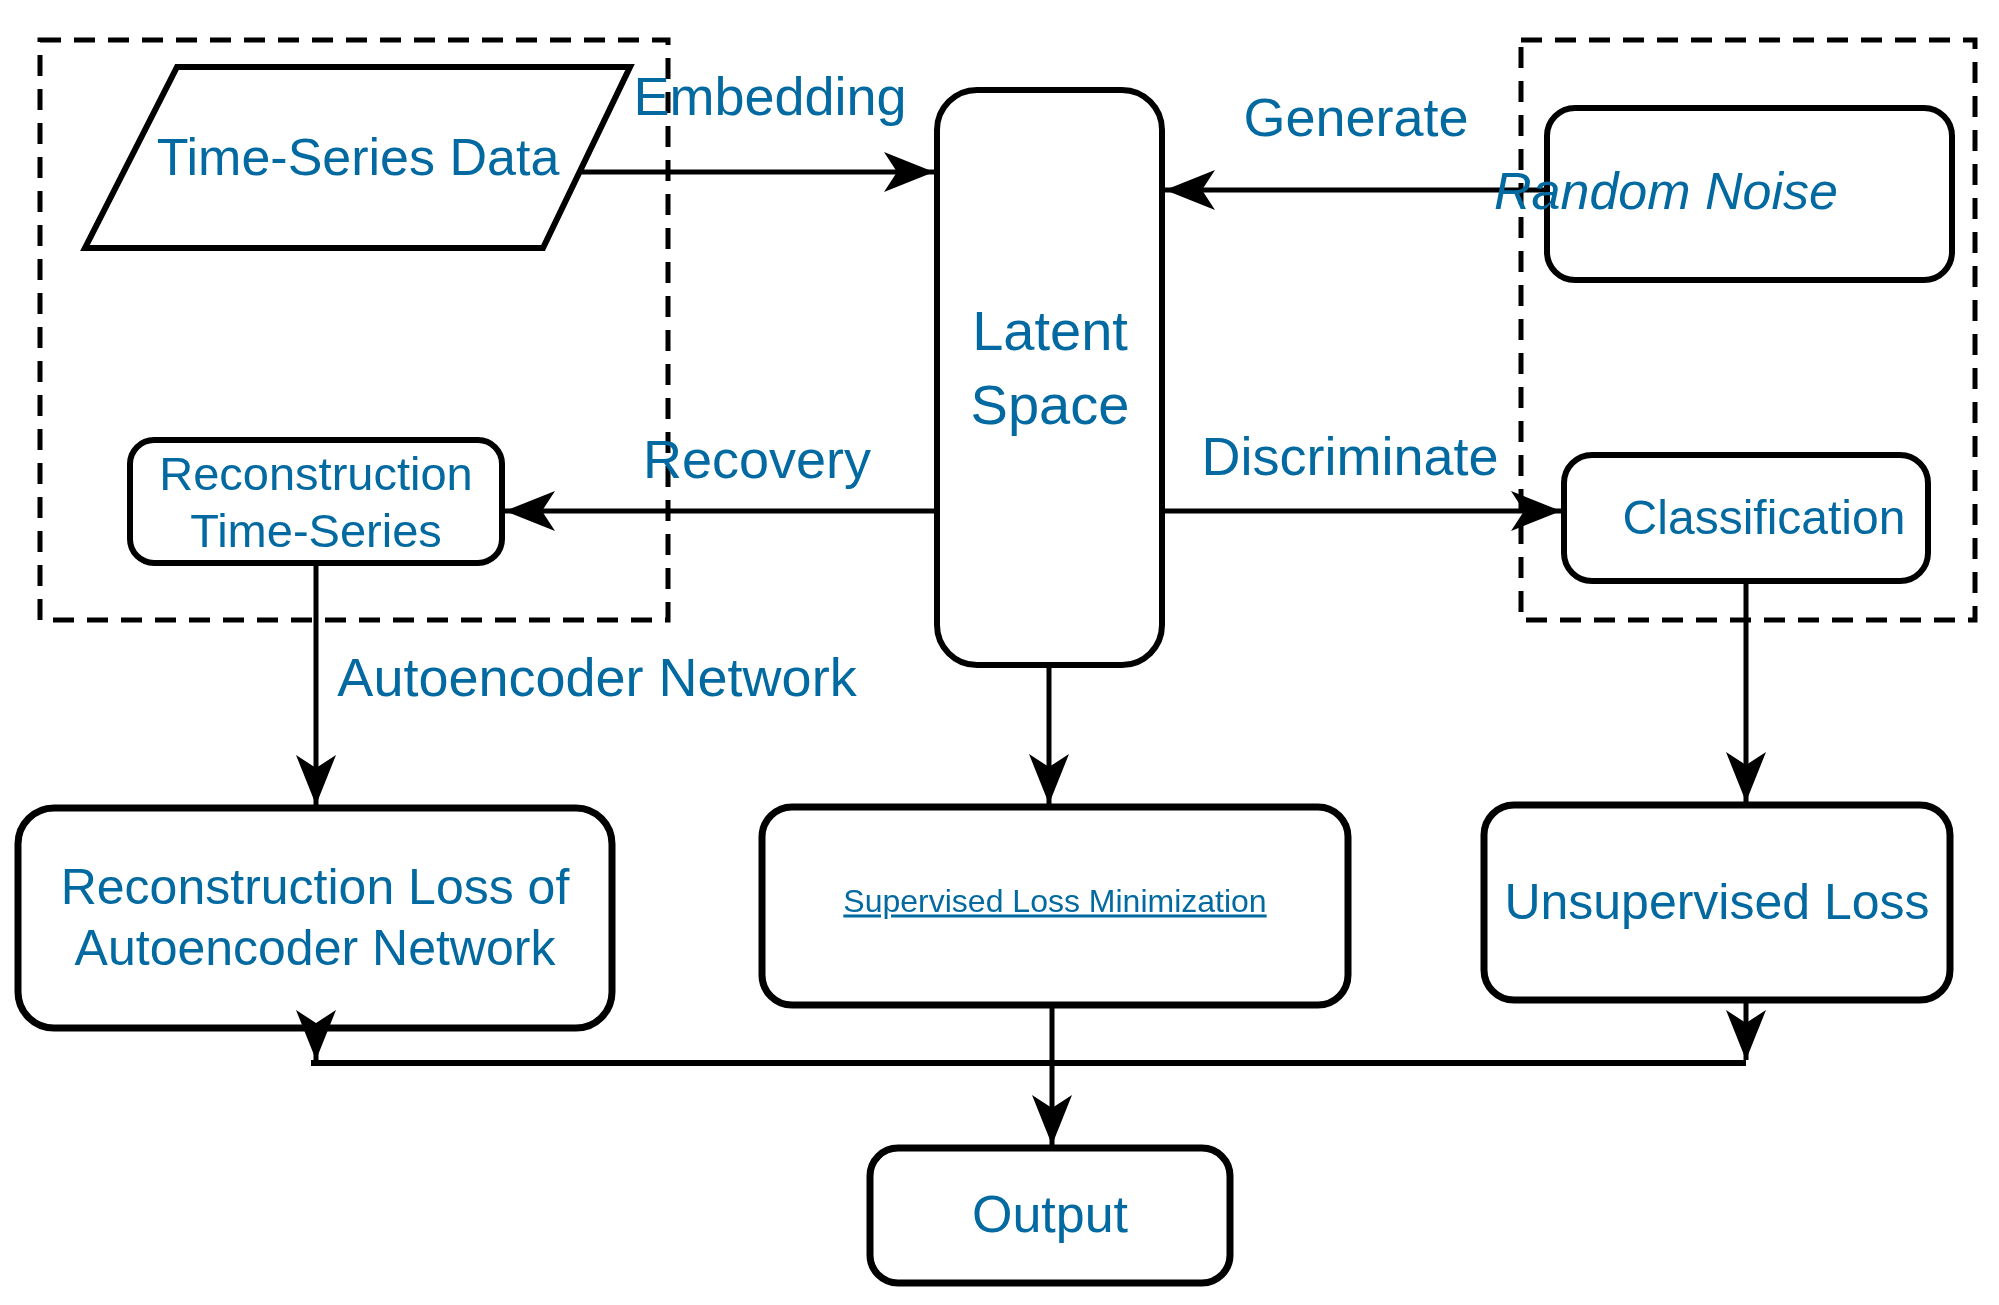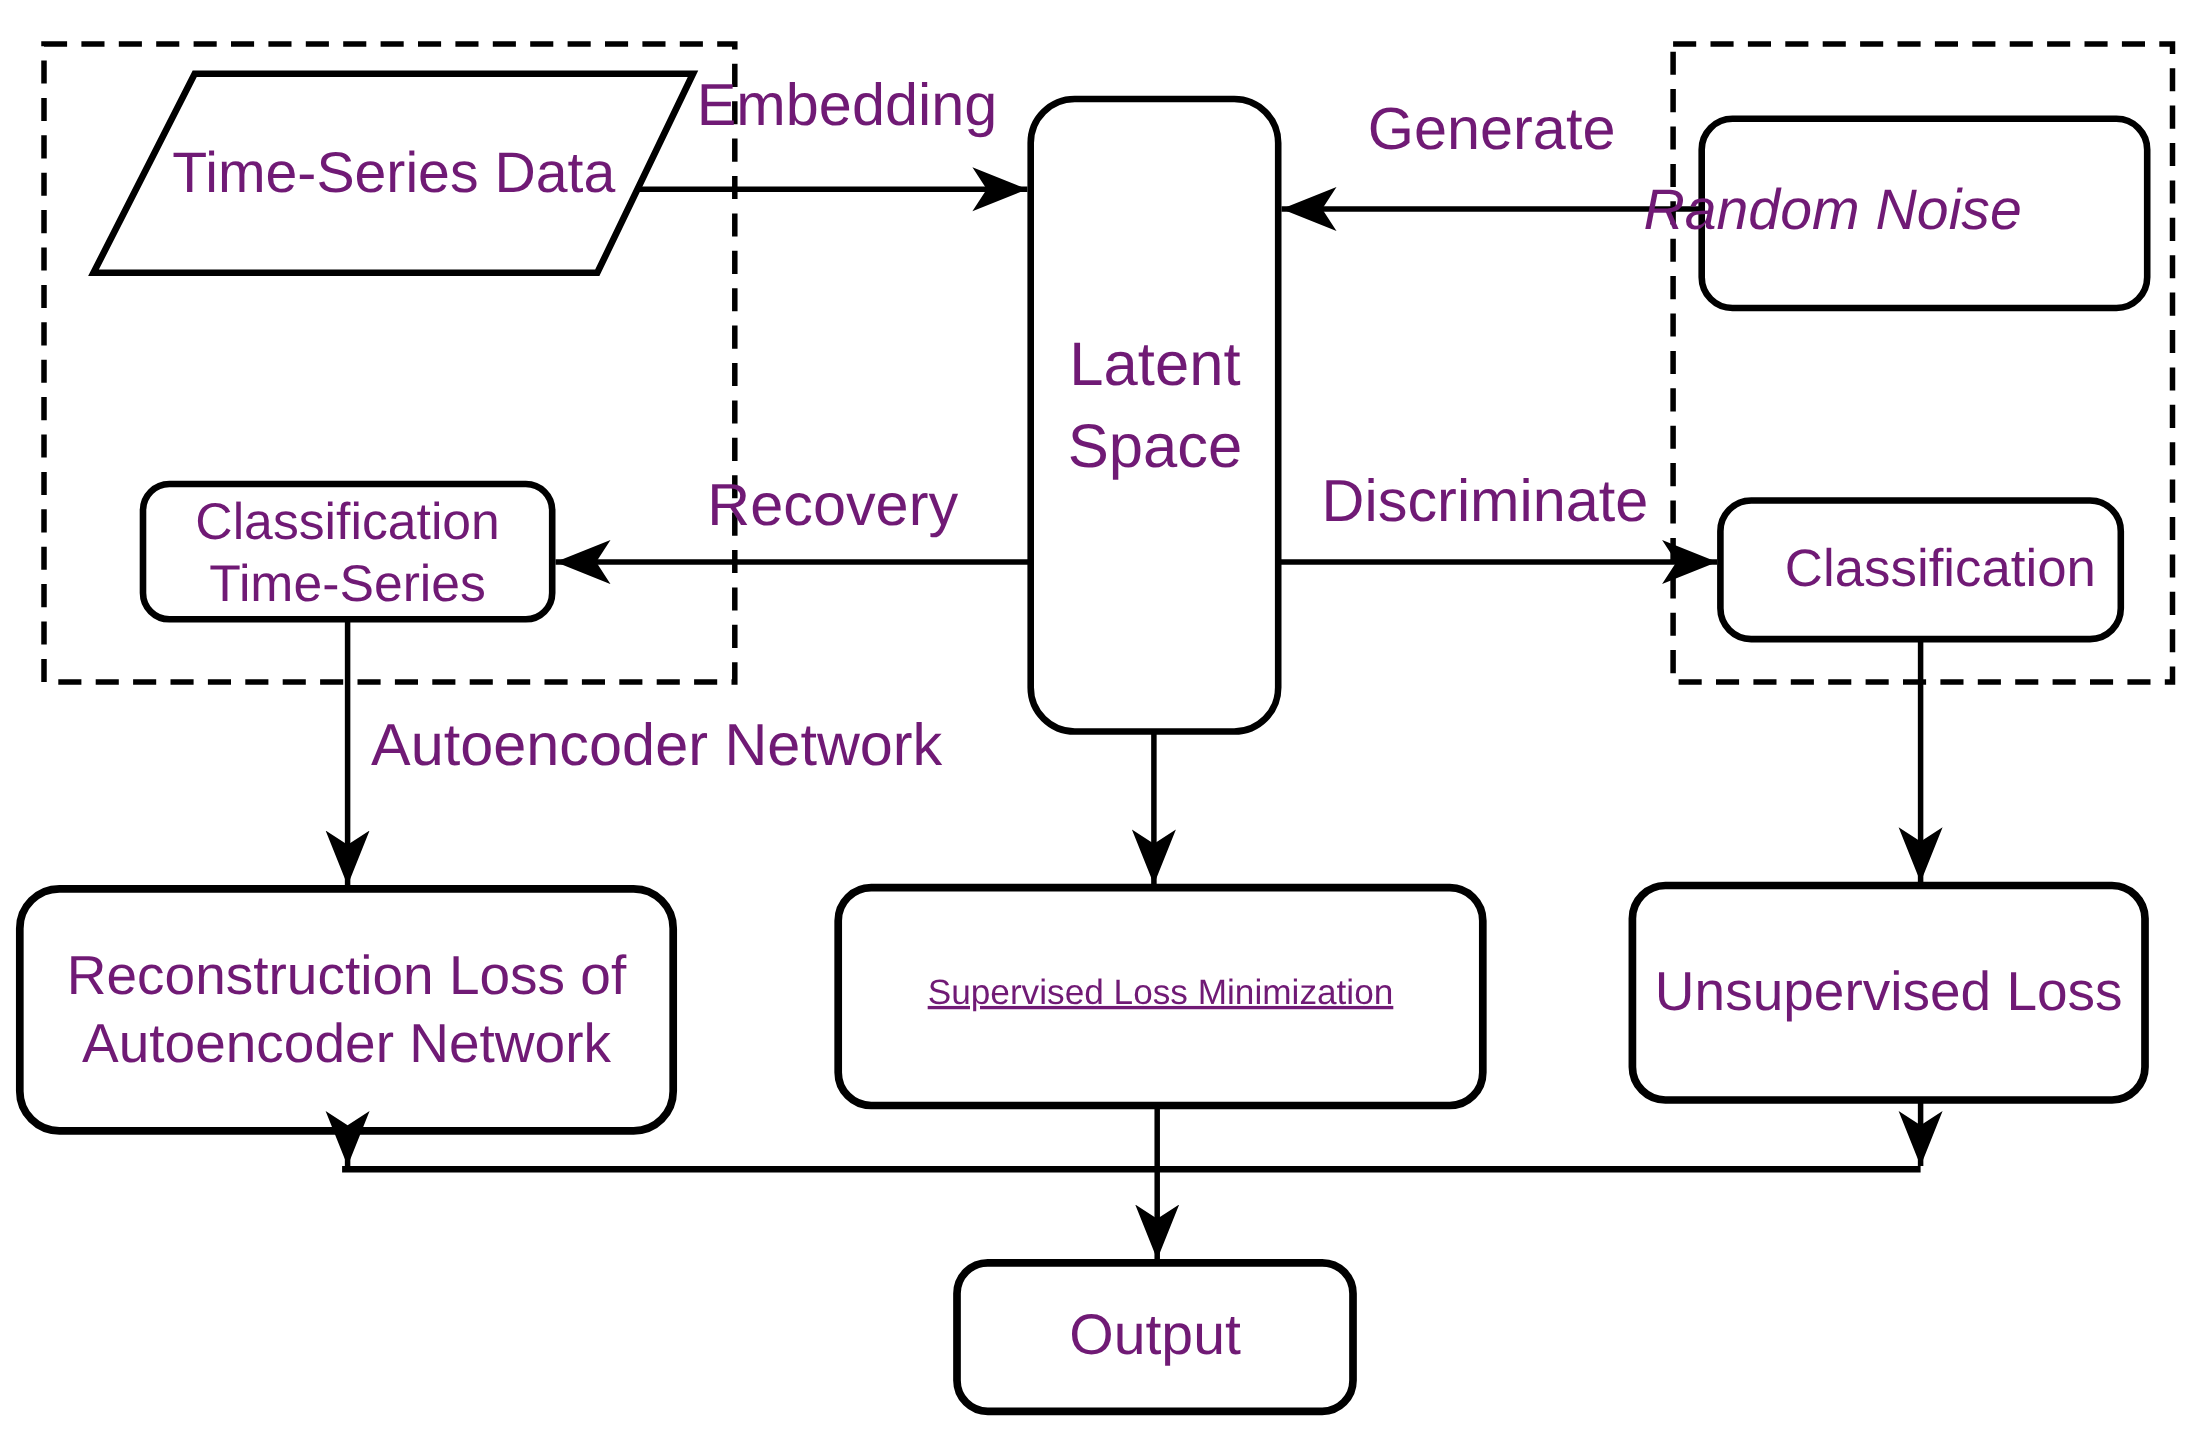--- a/index.html
+++ b/index.html
@@ -17,21 +17,21 @@
   }
   #wires {
     position: absolute;
     left: 0; top: 0;
     width: 1999px;
     height: 1305px;
   }
   .label {
     position: absolute;
     transform: translate(-50%, -50%);
-    color: #701a75;
+    color: #0369a1;
     text-align: center;
     line-height: 1.22;
     white-space: nowrap;
   }
   .node-label { font-size: 52px; }
   .edge-label { font-size: 54px; }
   .wrap { white-space: normal; text-align: center; }
 </style>
 </head>
 <body>
@@ -70,21 +70,21 @@
     <line x1="311" y1="1063" x2="1746" y2="1063" stroke="#000000" stroke-width="6"></line>
     <line x1="1052" y1="1005" x2="1052" y2="1145" stroke="#000000" stroke-width="5" marker-end="url(#ah)"></line>
   </svg>
 
   <div class="label node-label" style="left:358px; top:158px;">Time-Series Data</div>
 
   <div class="label node-label wrap" style="left:1050px; top:368px; width:200px; font-size:56px; line-height:1.32;">Latent Space</div>
 
   <div class="label node-label" style="left:1666px; top:192px;font-style:italic;">Random Noise</div>
 
-  <div class="label node-label wrap" style="left:316px; top:502px; width:370px; font-size:47px;">Classification Time-Series</div>
+  <div class="label node-label wrap" style="left:316px; top:502px; width:370px; font-size:47px;">Reconstruction Time-Series</div>
 
   <div class="label node-label" style="left:1746px; top:518px; font-size:48px;margin-left:18px;">Classification</div>
 
   <div class="label node-label wrap" style="left:315px; top:918px; width:575px; font-size:50px;">Reconstruction Loss of Autoencoder Network</div>
 
   <div class="label node-label wrap" style="left:1055px; top:902px; width:560px; font-size:32px;text-decoration:underline;">Supervised Loss Minimization</div>
 
   <div class="label node-label" style="left:1717px; top:902px; font-size:50px;">Unsupervised Loss</div>
 
   <div class="label node-label" style="left:1050px; top:1215px;">Output</div>

